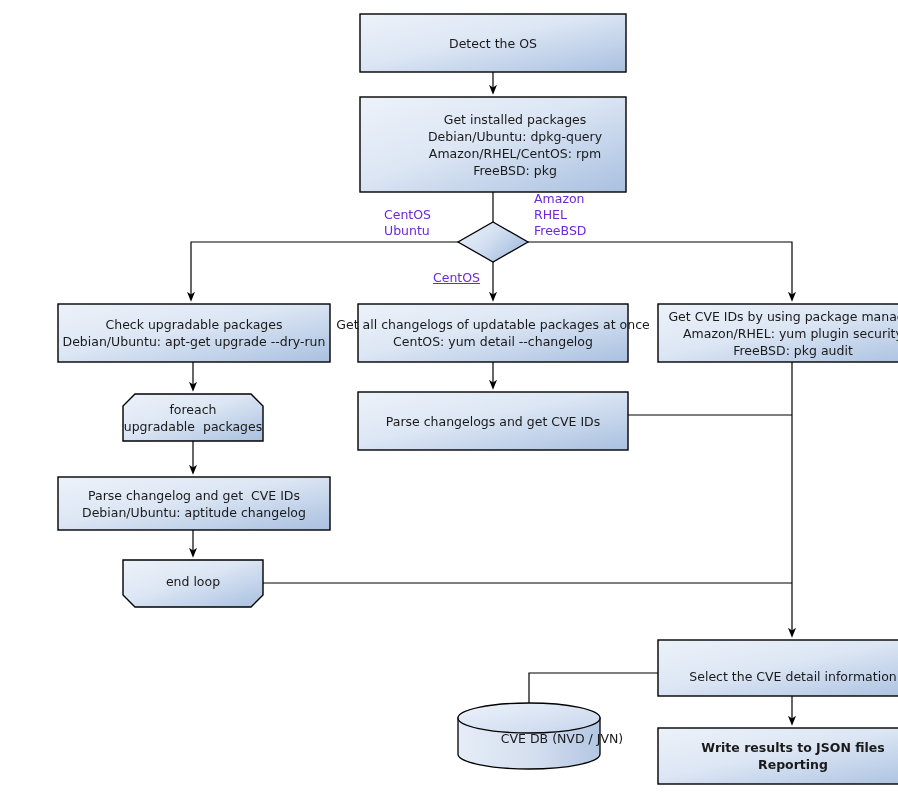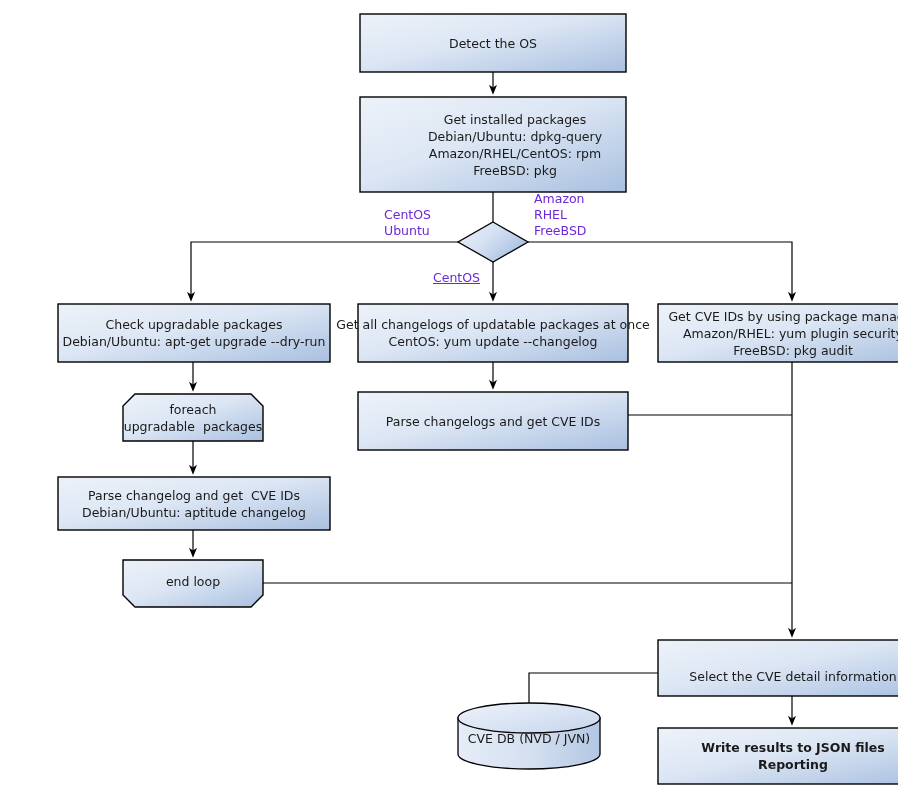--- a/index.html
+++ b/index.html
@@ -140,39 +140,39 @@
 
   <div class="node-text" style="left:316px; top:97px; width:310px; height:95px;">Get installed packages
 Debian/Ubuntu: dpkg-query
 Amazon/RHEL/CentOS: rpm
 FreeBSD: pkg</div>
 
   <div class="node-text" style="left:14px; top:304px; width:272px; height:58px;">Check upgradable packages
 Debian/Ubuntu: apt-get upgrade --dry-run</div>
 
   <div class="node-text" style="left:304px; top:304px; width:290px; height:58px;">Get all changelogs of updatable packages at once
-CentOS: yum update --changelog</div>
+CentOS: yum detail --changelog</div>
 
   <div class="node-text" style="left:614px; top:304px; width:270px; height:58px;">Get CVE IDs by using package manager
 Amazon/RHEL: yum plugin security
 FreeBSD: pkg audit</div>
 
   <div class="node-text" style="left:74px; top:394px; width:150px; height:47px;">foreach
 upgradable  packages</div>
 
   <div class="node-text" style="left:314px; top:392px; width:270px; height:58px;">Parse changelogs and get CVE IDs</div>
 
   <div class="node-text" style="left:14px; top:477px; width:272px; height:53px;">Parse changelog and get  CVE IDs
 Debian/Ubuntu: aptitude changelog</div>
 
   <div class="node-text" style="left:79px; top:560px; width:140px; height:43px;">end loop</div>
 
   <div class="node-text" style="left:614px; top:640px; width:270px; height:72px;">Select the CVE detail information</div>
 
-  <div class="node-text" style="left:414px; top:718px; width:142px; height:40px;">CVE DB (NVD / JVN)</div>
+  <div class="node-text" style="left:414px; top:718px; width:142px; height:40px;padding-left:33px;">CVE DB (NVD / JVN)</div>
 
   <div class="node-text" style="left:614px; top:728px; width:270px; height:56px;font-weight:bold;">Write results to JSON files
 Reporting</div>
 
   <div class="edge-label" style="left:340px; top:207px; width:72px;">CentOS
 Ubuntu</div>
 
   <div class="edge-label" style="left:490px; top:191px; width:80px;">Amazon
 RHEL
 FreeBSD</div>

